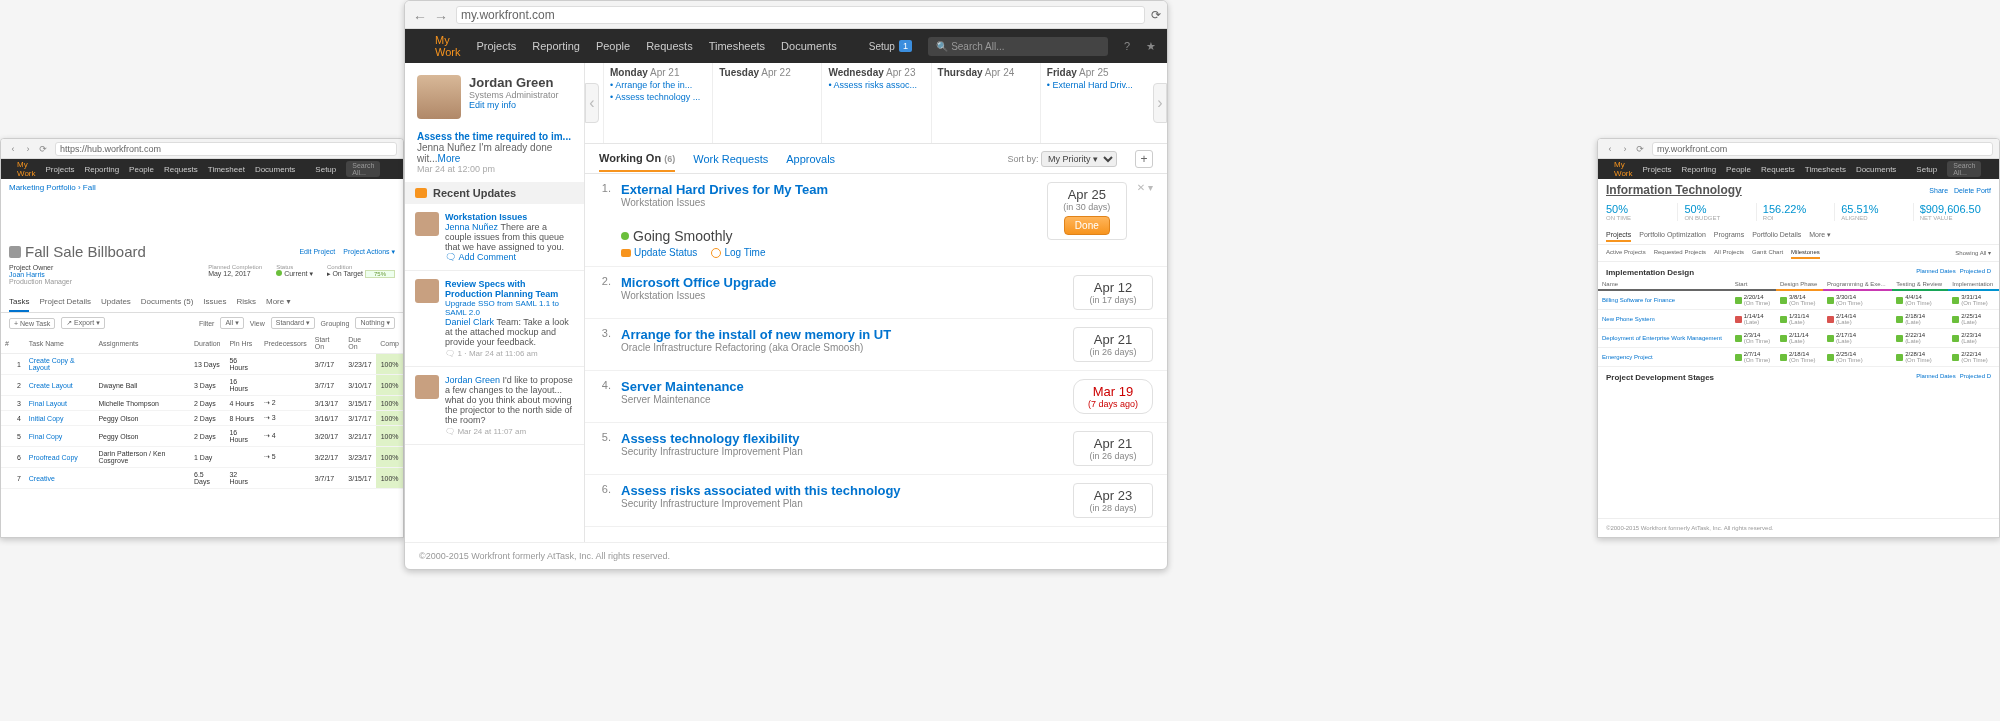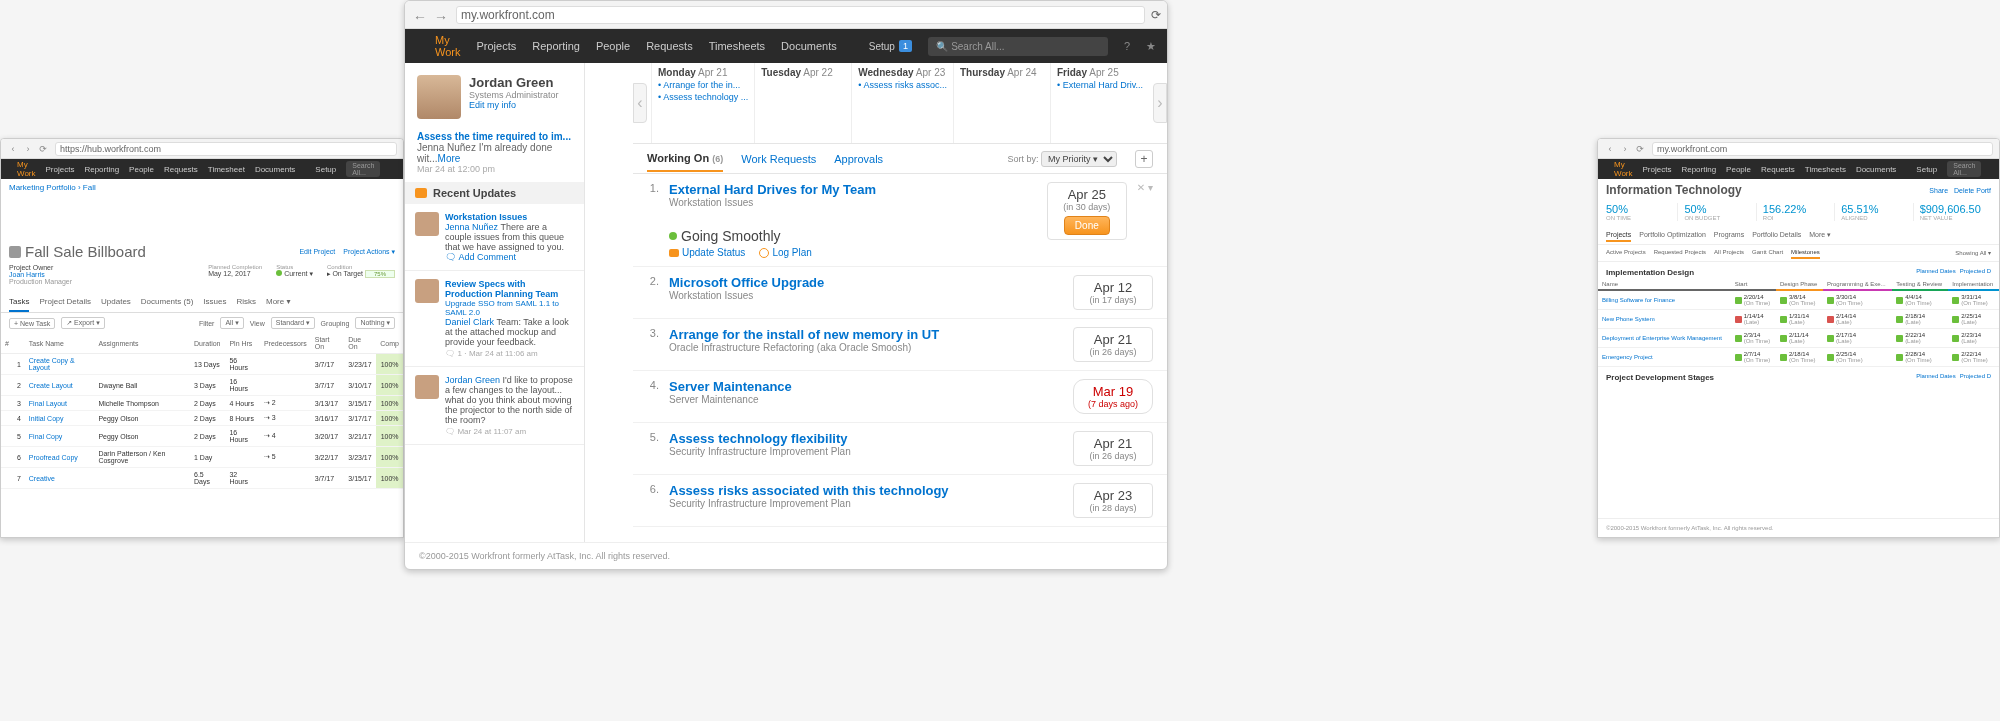--- a/index.html
+++ b/index.html
@@ -41,21 +41,21 @@
 #win-left .toolbar .btn { border:1px solid #ccc; border-radius:2px; padding:1px 4px; }
 #win-left table { width:100%; font-size:7px; border-collapse:collapse; }
 #win-left th { text-align:left; color:#666; padding:3px 4px; border-bottom:1px solid #eee; font-weight:normal; }
 #win-left td { padding:3px 4px; border-bottom:1px solid #f3f3f3; color:#333; }
 #win-left td.link { color:#0073cf; }
 #win-left td.pc { background:#dff2c8; text-align:center; }
 
 
 #win-right { right:0; top:138px; width:403px; height:400px; }
 #win-right .title-row { display:flex; align-items:center; padding:4px 8px; }
-#win-right .title-row h1 { font-size:12px; color:#555; font-weight:600; }
+#win-right .title-row h1 { font-size:12px; color:#555; font-weight:600;text-decoration:underline; }
 #win-right .title-row .spacer { flex:1; }
 #win-right .title-row .act { font-size:7px; color:#0073cf; margin-left:6px; }
 #win-right .metrics { display:flex; gap:0; padding:2px 8px 6px; }
 #win-right .metric { flex:1; border-left:1px solid #eee; padding:0 6px; }
 #win-right .metric:first-child { border-left:none; padding-left:0; }
 #win-right .metric .num { font-size:11px; color:#0093d0; font-weight:300; }
 #win-right .metric .sub { font-size:6px; color:#aaa; }
 #win-right .subnav { display:flex; gap:8px; padding:2px 8px; font-size:7px; color:#666; border-bottom:1px solid #eee; }
 #win-right .subnav .item { padding:2px 0; }
 #win-right .subnav .item.active { border-bottom:2px solid #f7941e; color:#333; }
@@ -80,21 +80,21 @@
 #win-main { left:404px; top:0; width:764px; height:570px; border-radius:6px; }
 #win-main .browser-bar { height:28px; font-size:12px; }
 #win-main .browser-bar .nav span { width:18px; height:18px; font-size:14px; }
 #win-main .topnav { height:34px; font-size:11px; gap:16px; padding:0 14px; }
 #win-main .topnav .logo { width:26px; height:26px; }
 #win-main .topnav .setup { display:flex; align-items:center; gap:4px; font-size:10px; }
 #win-main .topnav .setup .ct { background:#3b8ede; color:#fff; padding:1px 4px; border-radius:2px; font-size:9px; }
 #win-main .topnav .search { flex:0 0 180px; font-size:10px; padding:4px 8px; }
 #win-main .topnav .avatar { width:20px; height:20px; border-radius:50%; background:linear-gradient(#c8a080,#a07050); }
 
-#win-main .body { flex:1; display:flex; overflow:hidden;gap:48px; }
+#win-main .body { flex:1; display:flex; overflow:hidden; }
 #win-main .side { width:180px; border-right:1px solid #e5e5e5; display:flex; flex-direction:column; }
 #win-main .profile { padding:12px; display:flex; gap:8px; }
 #win-main .profile .photo { width:44px; height:44px; border-radius:4px; background:linear-gradient(#d8b898,#b08868); }
 #win-main .profile .info .name { font-size:13px; color:#444; font-weight:600; }
 #win-main .profile .info .role { font-size:9px; color:#888; }
 #win-main .profile .info .edit { font-size:9px; color:#0073cf; }
 #win-main .assess { padding:0 12px 8px; font-size:10px; }
 #win-main .assess .t { color:#0073cf; font-weight:600; }
 #win-main .assess .d { color:#666; }
 #win-main .assess .more { color:#0073cf; }
@@ -663,21 +663,21 @@
       </div>
       <div class="tasks" id="tasks">
           <div class="task first">
             <div class="num">1.</div>
             <div class="bd">
               <div class="t">External Hard Drives for My Team</div>
               <div class="p">Workstation Issues</div>
               <div class="stat">Going Smoothly</div>
               <div class="acts">
                 <span class="a">Update Status</span>
-                <span class="a log">Log Plan</span>
+                <span class="a log">Log Time</span>
               </div>
             </div>
             <div class="due">
               <div class="d">Apr 25</div>
               <div>(in 30 days)</div>
               <button class="done">Done</button>
             </div>
             <div class="x">✕ ▾</div>
           </div>
           <div class="task">

